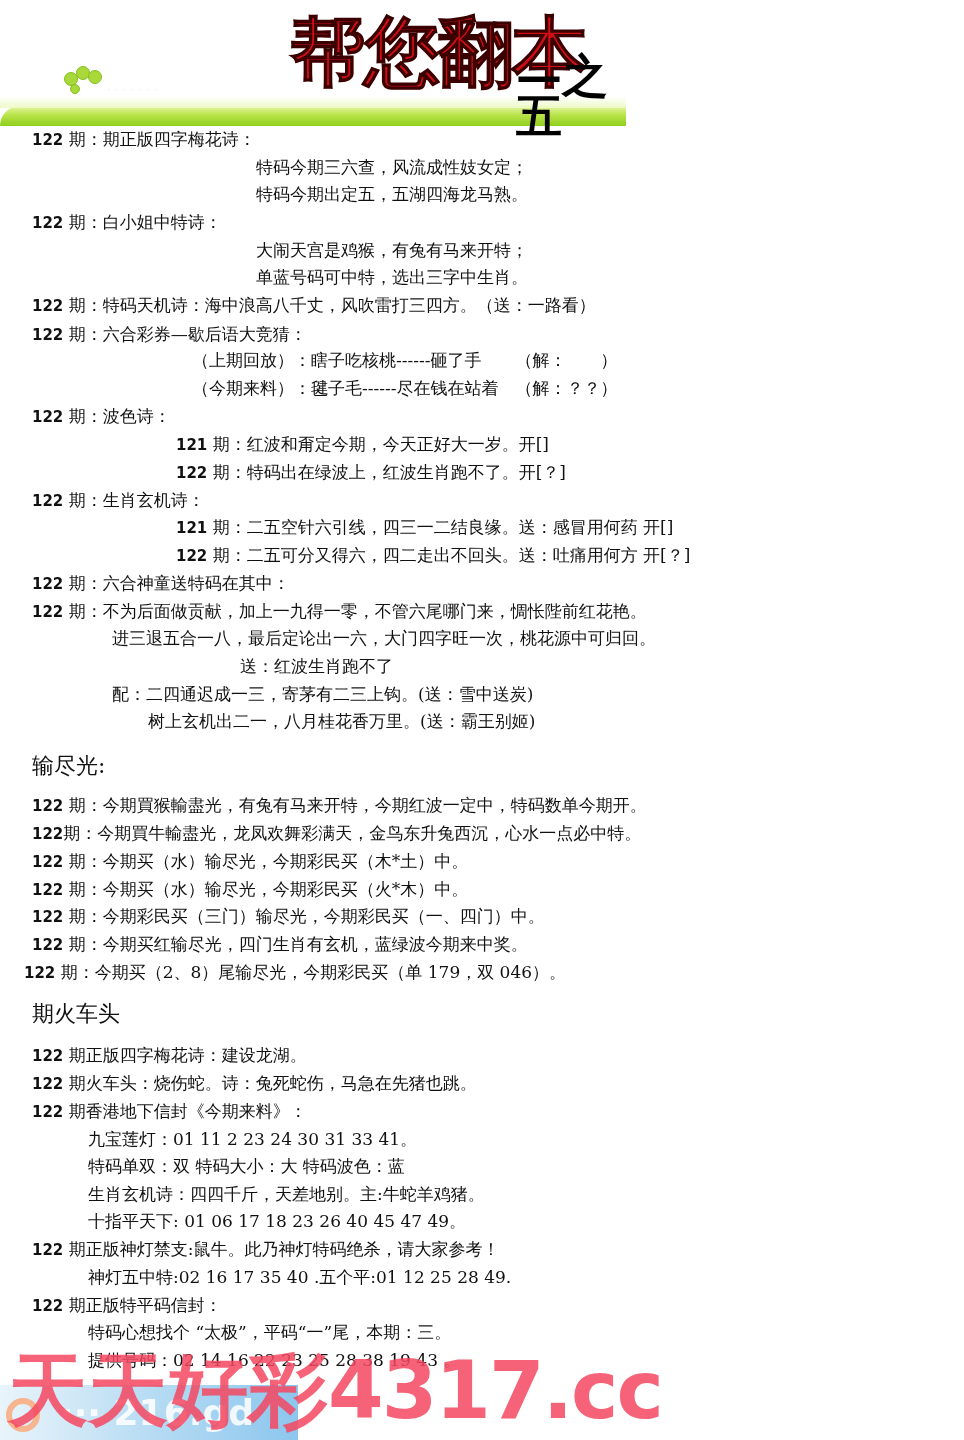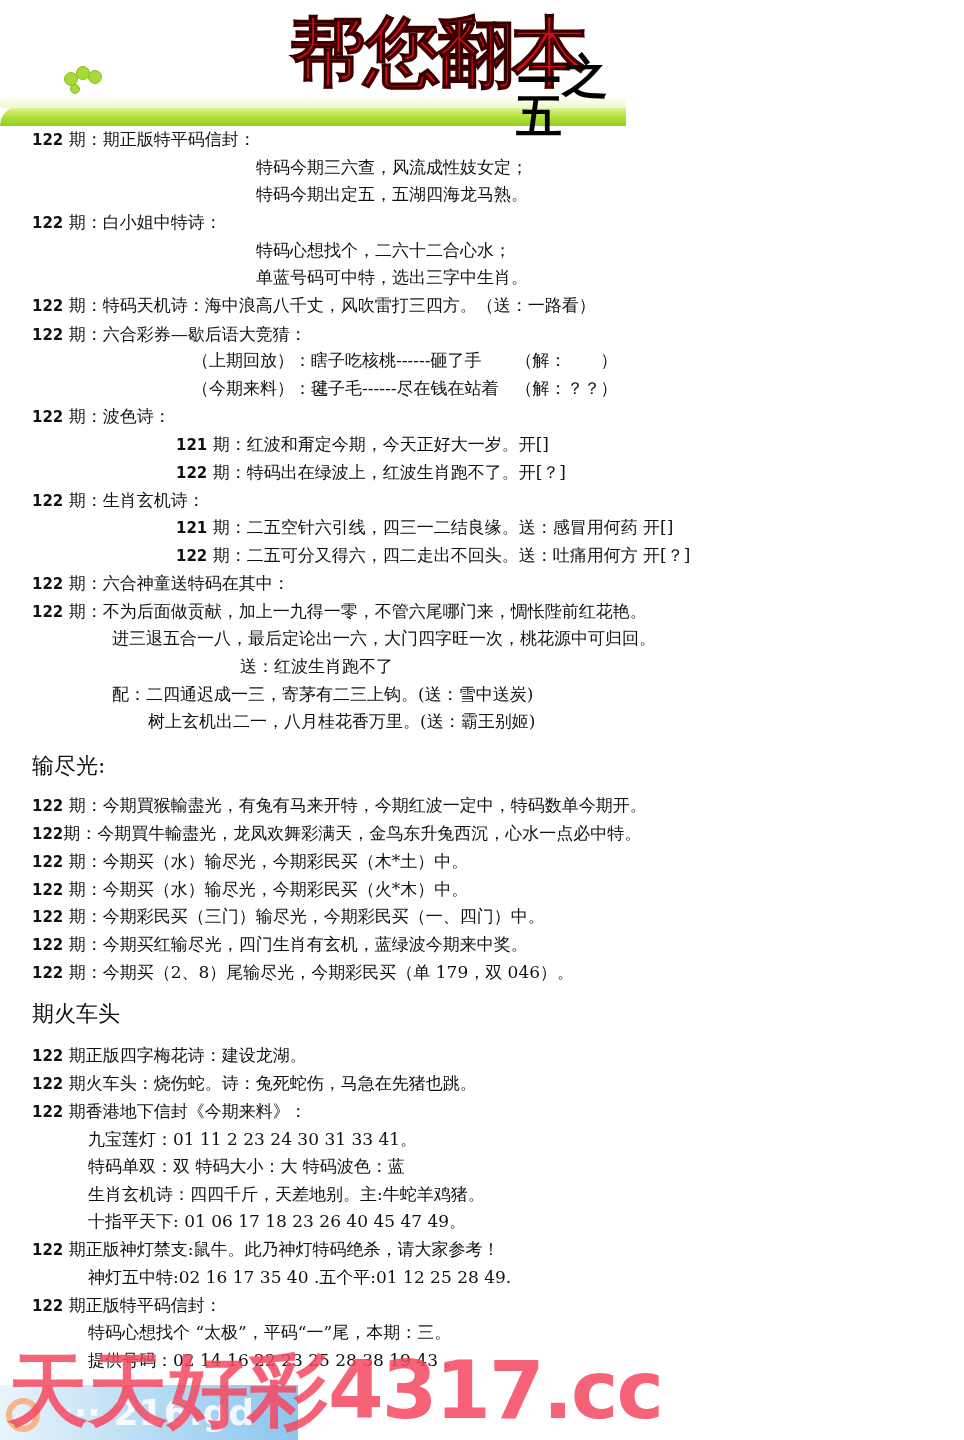--- a/index.html
+++ b/index.html
@@ -48,25 +48,25 @@
     <span style="left:26px;top:4px"></span>
       <span style="left:8px;top:18px;width:8px;height:8px"></span>
   </div>
   <div class="logo-text">· · · · · · ·</div>
   <div class="main-title">帮您翻本</div>
   <div class="subtitle">—之五</div>
 </div>
 
 <div class="content">
 
-  <div class="line" style="left:32px;top:128px"><b class="num">122</b><span> 期：期正版特平码信封：</span></div>
+  <div class="line" style="left:32px;top:128px"><b class="num">122</b><span> 期：期正版四字梅花诗：</span></div>
   <div class="line" style="left:256px;top:156px"><span>特码今期三六查，风流成性妓女定；</span></div>
   <div class="line" style="left:256px;top:183px"><span>特码今期出定五，五湖四海龙马熟。</span></div>
   <div class="line" style="left:32px;top:211px"><b class="num">122</b><span> 期：白小姐中特诗：</span></div>
-  <div class="line" style="left:256px;top:239px"><span>特码心想找个，二六十二合心水；</span></div>
+  <div class="line" style="left:256px;top:239px"><span>大闹天宫是鸡猴，有兔有马来开特；</span></div>
   <div class="line" style="left:256px;top:266px"><span>单蓝号码可中特，选出三字中生肖。</span></div>
   <div class="line" style="left:32px;top:294px"><b class="num">122</b><span> 期：特码天机诗：海中浪高八千丈，风吹雷打三四方。（送：一路看）</span></div>
   <div class="line" style="left:32px;top:323px"><b class="num">122</b><span> 期：六合彩券—歇后语大竞猜：</span></div>
   <div class="line" style="left:192px;top:349px"><span>（上期回放）：瞎子吃核桃------砸了手　　（解：　　）</span></div>
   <div class="line" style="left:192px;top:377px"><span>（今期来料）：毽子毛------尽在钱在站着　（解：？？）</span></div>
   <div class="line" style="left:32px;top:405px"><b class="num">122</b><span> 期：波色诗：</span></div>
   <div class="line" style="left:176px;top:433px"><b class="num">121</b><span> 期：红波和甭定今期，今天正好大一岁。开[]</span></div>
   <div class="line" style="left:176px;top:461px"><b class="num">122</b><span> 期：特码出在绿波上，红波生肖跑不了。开[？]</span></div>
   <div class="line" style="left:32px;top:489px"><b class="num">122</b><span> 期：生肖玄机诗：</span></div>
   <div class="line" style="left:176px;top:516px"><b class="num">121</b><span> 期：二五空针六引线，四三一二结良缘。送：感冒用何药 开[]</span></div>
@@ -78,21 +78,21 @@
   <div class="line" style="left:112px;top:683px"><span>配：二四通迟成一三，寄茅有二三上钩。(送：雪中送炭)</span></div>
   <div class="line" style="left:148px;top:710px"><span>树上玄机出二一，八月桂花香万里。(送：霸王别姬)</span></div>
 
   <div class="heading" style="left:32px;top:750px">输尽光:</div>
   <div class="line" style="left:32px;top:794px"><b class="num">122</b><span> 期：今期買猴輸盡光，有兔有马来开特，今期红波一定中，特码数单今期开。</span></div>
   <div class="line" style="left:32px;top:822px"><b class="num">122</b><span>期：今期買牛輸盡光，龙凤欢舞彩满天，金鸟东升兔西沉，心水一点必中特。</span></div>
   <div class="line" style="left:32px;top:850px"><b class="num">122</b><span> 期：今期买（水）输尽光，今期彩民买（木*土）中。</span></div>
   <div class="line" style="left:32px;top:878px"><b class="num">122</b><span> 期：今期买（水）输尽光，今期彩民买（火*木）中。</span></div>
   <div class="line" style="left:32px;top:905px"><b class="num">122</b><span> 期：今期彩民买（三门）输尽光，今期彩民买（一、四门）中。</span></div>
   <div class="line" style="left:32px;top:933px"><b class="num">122</b><span> 期：今期买红输尽光，四门生肖有玄机，蓝绿波今期来中奖。</span></div>
-  <div class="line" style="left:32px;top:961px"><b class="num">122</b><span> 期：今期买（2、8）尾输尽光，今期彩民买（单 179，双 046）。</span></div>
+  <div class="line" style="left:24px;top:961px"><b class="num">122</b><span> 期：今期买（2、8）尾输尽光，今期彩民买（单 179，双 046）。</span></div>
 
   <div class="heading" style="left:32px;top:998px">期火车头</div>
   <div class="line" style="left:32px;top:1044px"><b class="num">122</b><span> 期正版四字梅花诗：建设龙湖。</span></div>
   <div class="line" style="left:32px;top:1072px"><b class="num">122</b><span> 期火车头：烧伤蛇。诗：兔死蛇伤，马急在先猪也跳。</span></div>
   <div class="line" style="left:32px;top:1100px"><b class="num">122</b><span> 期香港地下信封《今期来料》：</span></div>
   <div class="line" style="left:88px;top:1128px"><span>九宝莲灯：01 11 2 23 24 30 31 33 41。</span></div>
   <div class="line" style="left:88px;top:1155px"><span>特码单双：双 特码大小：大 特码波色：蓝</span></div>
   <div class="line" style="left:88px;top:1183px"><span>生肖玄机诗：四四千斤，天差地别。主:牛蛇羊鸡猪。</span></div>
   <div class="line" style="left:88px;top:1210px"><span>十指平天下: 01 06 17 18 23 26 40 45 47 49。</span></div>
   <div class="line" style="left:32px;top:1238px"><b class="num">122</b><span> 期正版神灯禁支:鼠牛。此乃神灯特码绝杀，请大家参考！</span></div>

